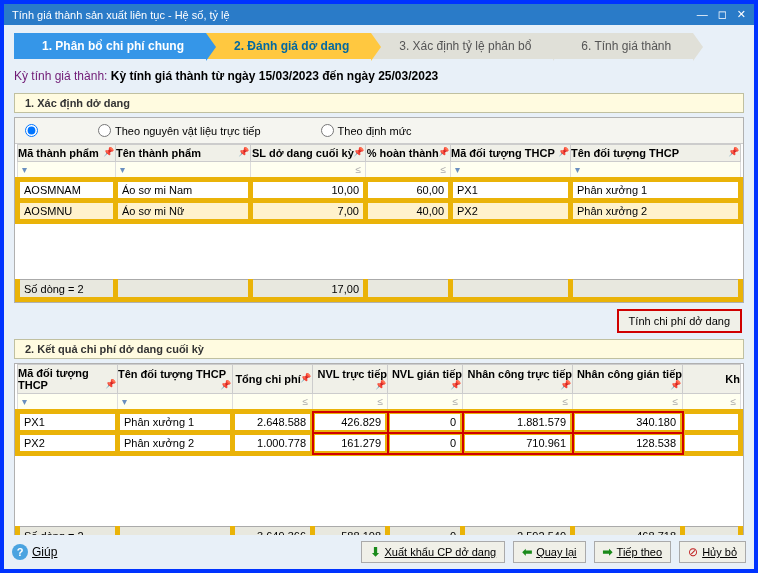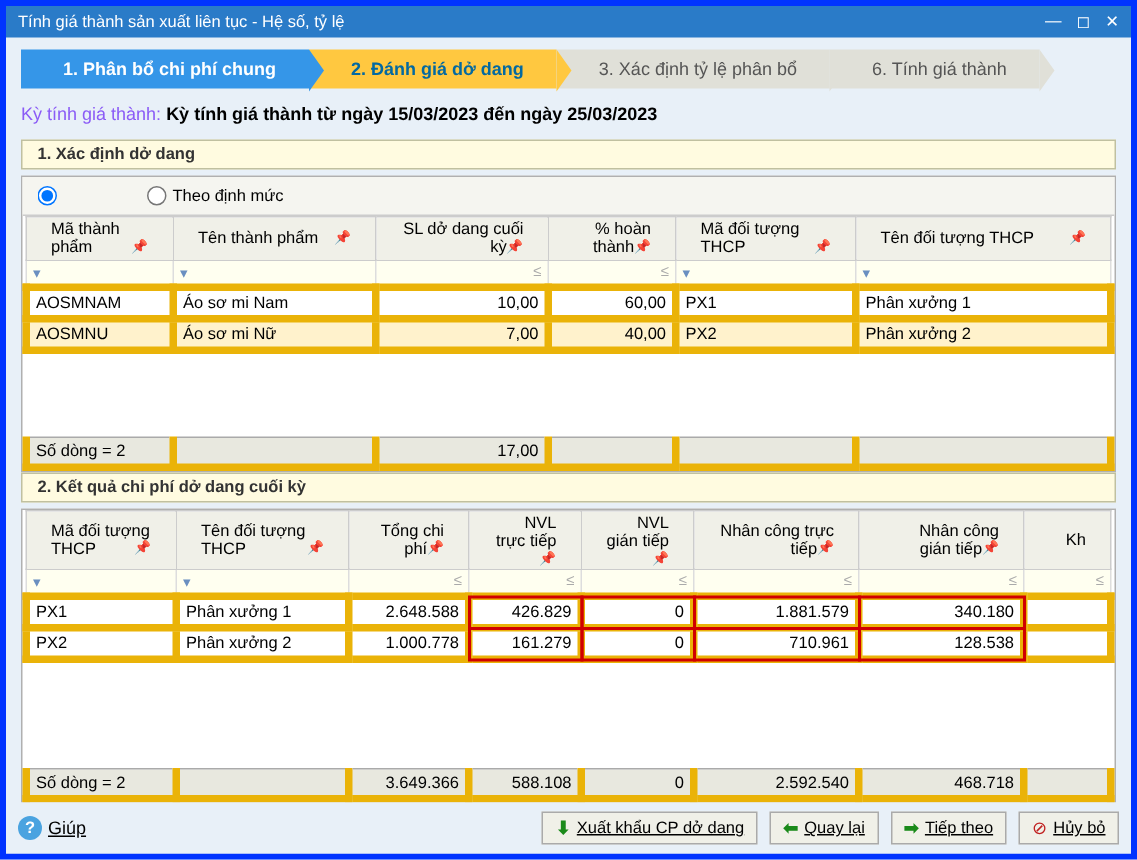--- a/index.html
+++ b/index.html
@@ -13,32 +13,32 @@
 .stepper { display: flex; margin-bottom: 10px; }
 .step { position: relative; padding: 6px 22px 6px 28px; font-size: 12px; background: #e0e0d8; color: #555; }
 .step:first-child { }
 .step.completed { background: #3596e8; color: #fff; font-weight: bold; }
 .step.active { background: #ffc840; color: #0369a1; font-weight: bold; }
 .step::after { content: ""; position: absolute; right: -10px; top: 0; border-left: 10px solid #e0e0d8; border-top: 14px solid transparent; border-bottom: 14px solid transparent; z-index: 1; }
 .step.completed::after { border-left-color: #3596e8; }
 .step.active::after { border-left-color: #ffc840; }
 
 .period-row { font-size: 12px; margin-bottom: 10px; }
-.period-label { color: #8b5cf6; margin-top: 15px; }
+.period-label { color: #701a75; margin-top: 15px; }
 .period-val { font-weight: bold; }
 
 .section-header { display: inline-block; background: #fffbe0; border: 1px solid #c0c0a0; padding: 3px 10px; font-size: 11px; font-weight: bold; color: #333; margin-bottom: 4px; }
 .panel { border: 1px solid #b0b0b0; background: #fff; }
 
 .radio-row { display: flex; gap: 60px; padding: 6px 10px; font-size: 11px; background: #f5f5f0; border-bottom: 1px solid #ccc; }
 .radio-opt { display: flex; align-items: center; gap: 4px; }
 .radio-opt input { margin: 0; }
 
 .grid { width: 100%; border-collapse: collapse; font-size: 11px; }
-.grid th { background: #f0f0e8; border: 1px solid #ccc; padding: 2px 16px; font-weight: normal; text-align: left; position: relative; }
+.grid th { background: #f0f0e8; border: 1px solid #ccc; padding: 2px 0; font-weight: bold; text-align: left; position: relative; }
 .grid th .pin { float: right; color: #888; font-size: 9px; }
 .grid .filter-row td { background: #fffff0; border: 1px solid #ddd; padding: 1px 4px; height: 18px; color: #aaa; font-size: 10px; }
 .grid .filter-row td .fsym { color: #6a8fc0; }
 .grid td { border: 5px solid #eab308; padding: 2px 4px; height: 20px; }
 .grid .num { text-align: right; }
 .grid tbody tr.sel { background: #fff2cc; }
 .grid .sum-row td { background: #e8e8df; border-top: 1px solid #aaa; font-weight: normal; }
 
 .scroller { height: 55px; overflow: auto; }
 
@@ -85,20 +85,24 @@
     </div>
 
     <div class="section-header">1. Xác định dở dang</div>
     <div class="panel">
       <div class="radio-row">
         <label class="radio-opt">
             <input type="radio" checked="" style="">
           </label>
         <label class="radio-opt">
             <input type="radio" style="">
+            <span>Theo nguyên vật liệu trực tiếp</span>
+          </label>
+        <label class="radio-opt">
+            <input type="radio" style="">
             <span>Theo định mức</span>
           </label>
       </div>
       <table class="grid">
         <thead>
           <tr>
             <th style="width:98px"><span>Mã thành phẩm</span><span class="pin">📌</span></th>
             <th style="width:135px"><span>Tên thành phẩm</span><span class="pin">📌</span></th>
             <th class="num" style="width:115px"><span>SL dở dang cuối kỳ</span><span class="pin">📌</span></th>
             <th class="num" style="width:85px"><span>% hoàn thành</span><span class="pin">📌</span></th>
@@ -141,20 +145,23 @@
               <td style="width:135px"></td>
           <td class="num" style="width:115px">17,00</td>
               <td style="width:85px"></td>
           <td style="width:120px"></td>
               <td></td>
         </tr>
       </tbody>
         </table>
     </div>
 
+    <div class="btn-right">
+      <button class="btn-calc">Tính chi phí dở dang</button>
+    </div>
 
     <div class="section-header">2. Kết quả chi phí dở dang cuối kỳ</div>
     <div class="panel">
       <table class="grid">
         <thead>
           <tr>
             <th style="width:100px"><span>Mã đối tượng THCP</span><span class="pin">📌</span></th>
             <th style="width:115px"><span>Tên đối tượng THCP</span><span class="pin">📌</span></th>
             <th class="num" style="width:80px"><span>Tổng chi phí</span><span class="pin">📌</span></th>
             <th class="num" style="width:75px"><span>NVL trực tiếp</span><span class="pin">📌</span></th>

